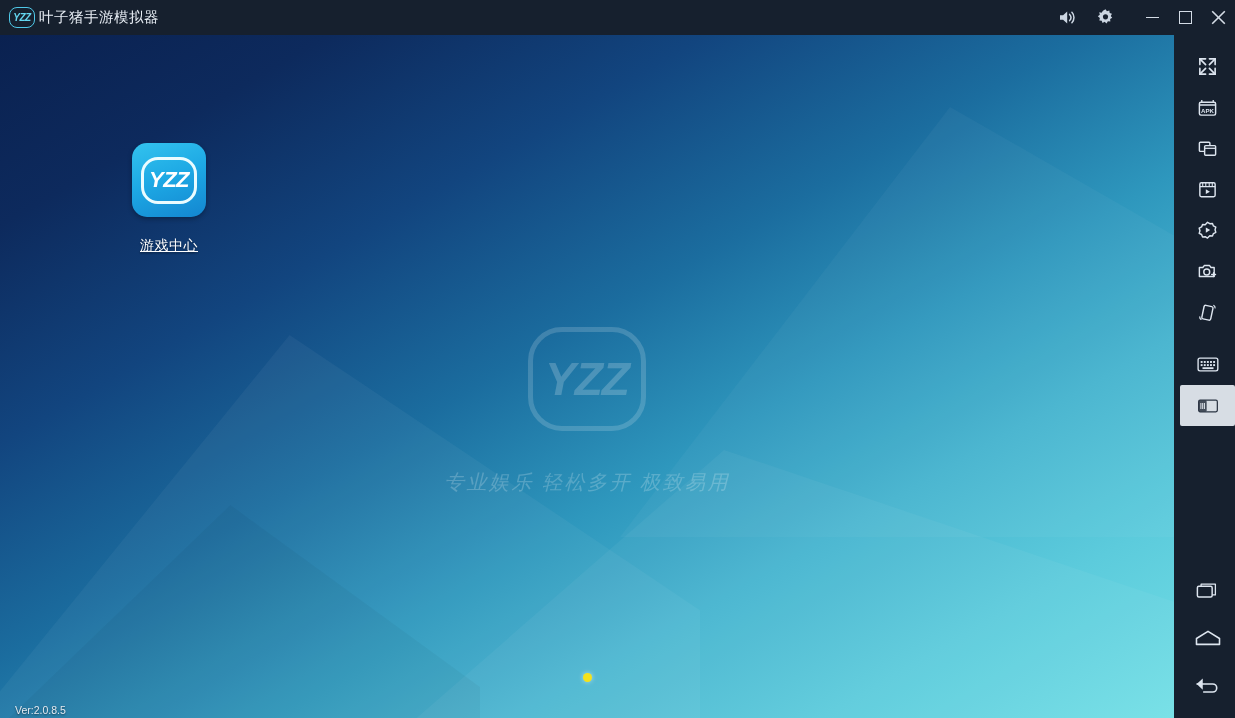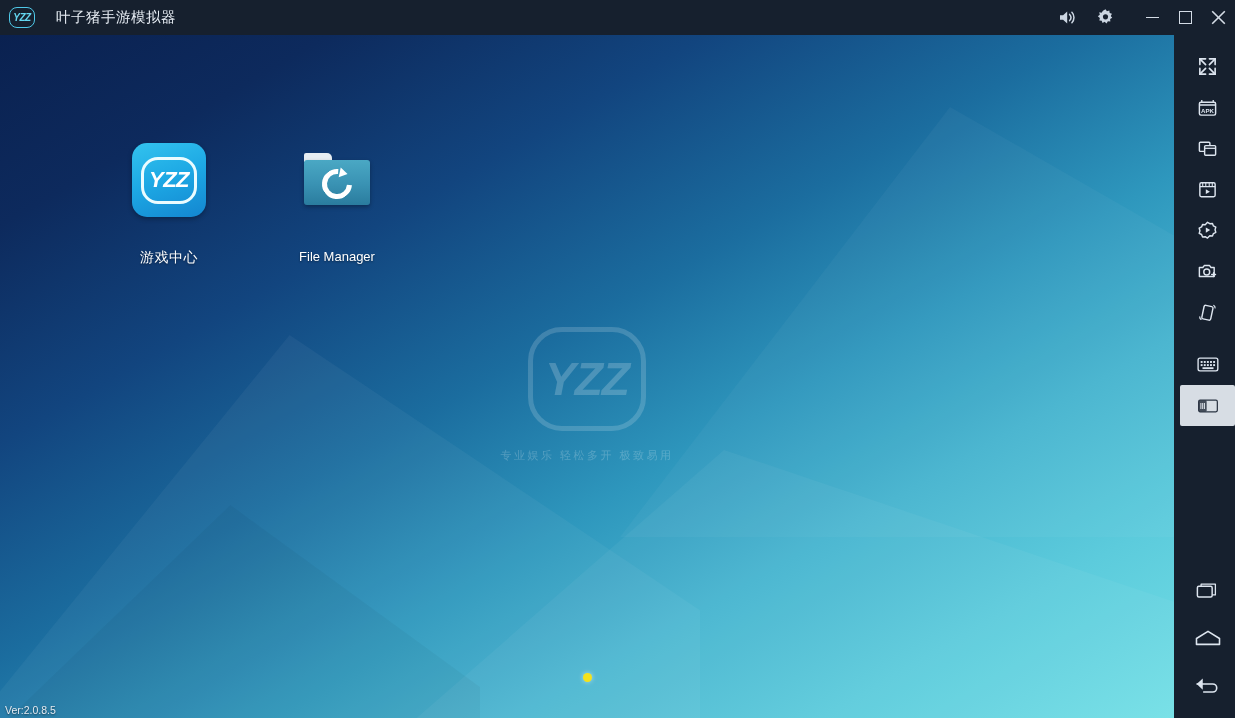--- a/index.html
+++ b/index.html
@@ -35,21 +35,21 @@
     border-radius: 8px;
     display: flex; align-items: center; justify-content: center;
     color: #63d6f0;
     font-size: 10px;
     font-weight: bold;
     letter-spacing: -0.5px;
     font-style: italic;
     flex: 0 0 auto;
   }
   .tb-title {
-    margin-left: 21px;
+    margin-left: 4px;
     color: #e8eef5;
     font-size: 14.5px;
     letter-spacing: 0.5px;
     white-space: nowrap;
   }
   .tb-spacer { flex: 1 1 auto; }
   .tb-btn {
     width: 38px; height: 35px;
     display: flex; align-items: center; justify-content: center;
     color: #ccd6e2;
@@ -114,45 +114,47 @@
   .wm-mark {
     width: 118px; height: 104px;
     border: 5px solid rgba(255,255,255,0.17);
     border-radius: 34px;
     display: flex; align-items: center; justify-content: center;
     color: rgba(255,255,255,0.20);
     font-size: 46px; font-weight: bold; font-style: italic;
     letter-spacing: -1px;
   }
   .wm-tag {
-    margin-top: 17px;
+    margin-top: 38px;
     color: rgba(255,255,255,0.21);
-    font-size: 11px;
+    font-size: 20px;
     letter-spacing: 2.5px;
     white-space: nowrap;
+    font-style: italic;
   }
 
   
   .icon-grid {
     position: absolute;
     left: 110px; top: 108px;
     display: flex;
     gap: 50px;
   }
   .app-icon {
     width: 118px;
     display: flex; flex-direction: column; align-items: center;
   }
   .ic-art { width: 74px; height: 74px; position: relative; }
   .ic-label {
-    margin-top: 32px;
+    margin-top: 20px;
     color: #ffffff;
     font-size: 13px;
     text-shadow: 0 1px 2px rgba(0,0,0,0.45);
     white-space: nowrap;
+    text-decoration: underline;
   }
   .ic-label.cjk { font-size: 14px; letter-spacing: 0.5px; }
 
   
   .yzz-icon {
     width: 74px; height: 74px;
     border-radius: 15px;
     background: linear-gradient(160deg, #33c3ee 0%, #1da8e4 48%, #1386d0 100%);
     display: flex; align-items: center; justify-content: center;
     box-shadow: 0 2px 5px rgba(0,0,0,0.3);
@@ -247,21 +249,21 @@
   
   .page-dots {
     position: absolute; left: 0; right: 0; bottom: 36px;
     display: flex; justify-content: center; gap: 8px;
   }
   .dot { width: 9px; height: 9px; border-radius: 50%; background: #f4e21a;
          box-shadow: 0 0 5px rgba(255,255,255,0.55); }
 
   
   .version {
-    position: absolute; left: 5px; bottom: 2px;
+    position: absolute; left: 15px; bottom: 2px;
     color: #e3eaf2; font-size: 10.5px;
     text-shadow: 0 1px 2px rgba(0,0,0,0.5);
   }
 
   
   .accent-strip {
     position: absolute;
     left: 1174px; top: 35px;
     width: 6px; height: 683px;
     background: #8ceec0;
@@ -360,30 +362,20 @@
         <div class="app-icon">
           <div class="ic-art">
             <div class="yzz-icon">
               <div class="yzz-inner">YZZ</div>
             </div>
           </div>
           <div class="ic-label cjk">游戏中心</div>
         </div>
 
 
-        <div class="app-icon">
-          <div class="ic-art">
-            <div class="folder">
-              <div class="fld-tab"></div>
-              <div class="fld-body"></div>
-              <div class="fld-ring"></div>
-            </div>
-          </div>
-          <div class="ic-label">File Manager</div>
-        </div>
 
 
       </div>
 
       <div class="page-dots">
         <div class="dot"></div>
       </div>
 
       <div class="version">Ver:2.0.8.5</div>
     </div>

